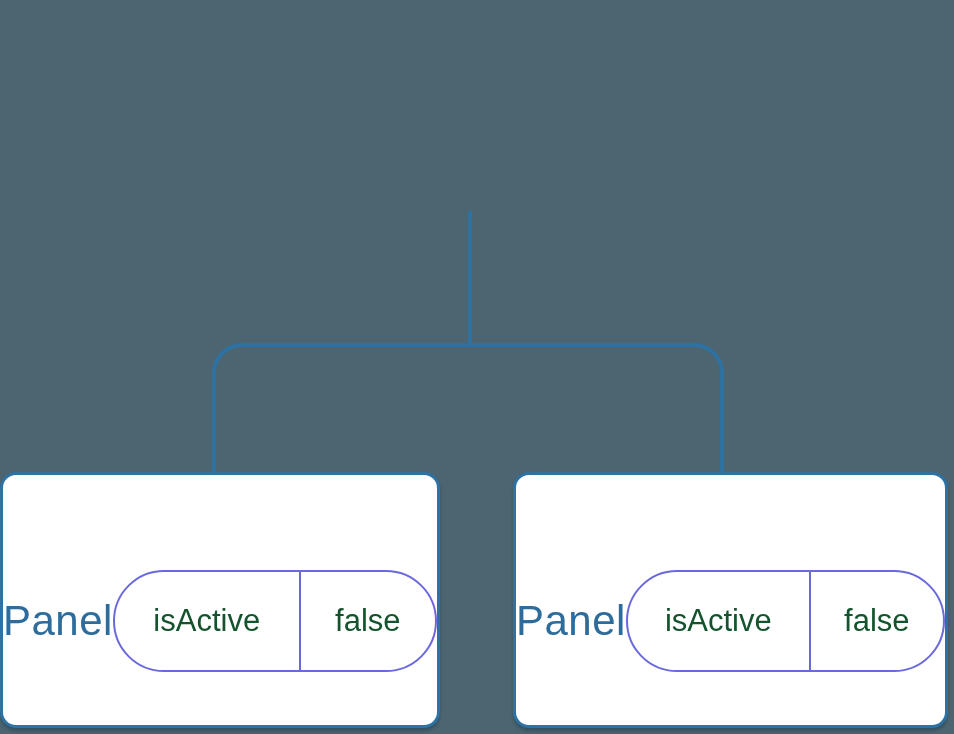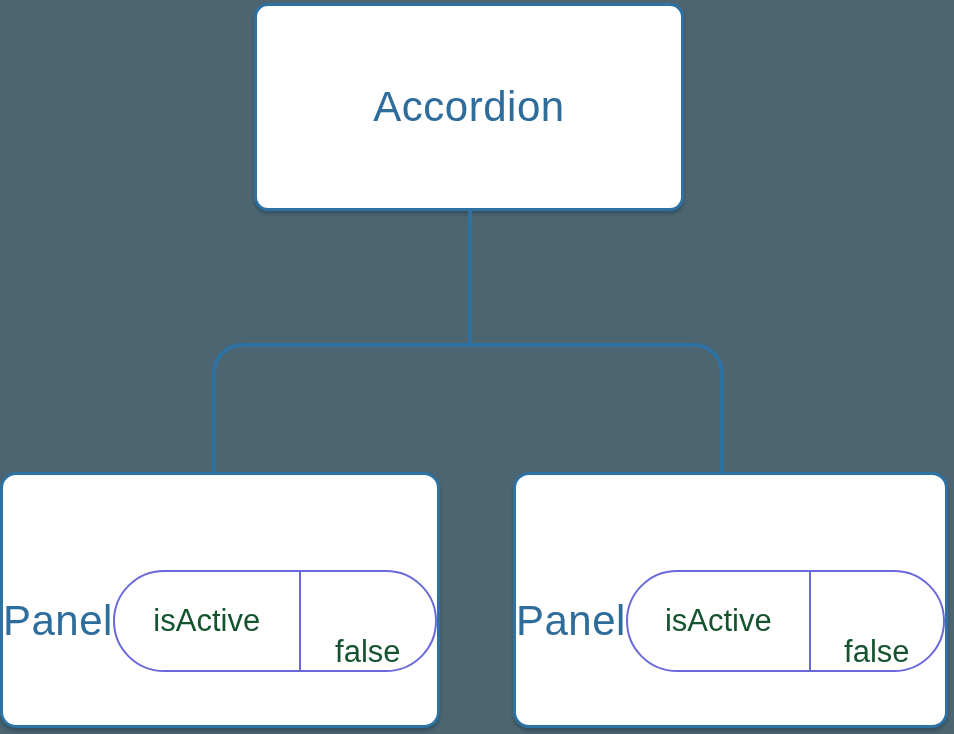--- a/index.html
+++ b/index.html
@@ -85,32 +85,29 @@
     flex: 0 0 58%;
     display: flex;
     align-items: center;
     justify-content: center;
     border-right: 2.5px solid #6A69DC;
     box-sizing: border-box;
   }
   .state-value-cell {
     flex: 1 1 auto;
     display: flex;
-    align-items: flex-end;
+    align-items: center;
     justify-content: center;
   }
 </style>
 </head>
 <body>
 
 <div class="stage">
 
-  <div class="node accordion-node">
-    <span class="node-title">Accordion</span>
-  </div>
 
   <div class="trunk-line"></div>
   <div class="bracket"></div>
 
   <div class="node panel-node panel-left">
     <span class="node-title">Panel</span>
     <div class="state-pill">
       <div class="state-name-cell">
         <span>isActive</span>
       </div>

